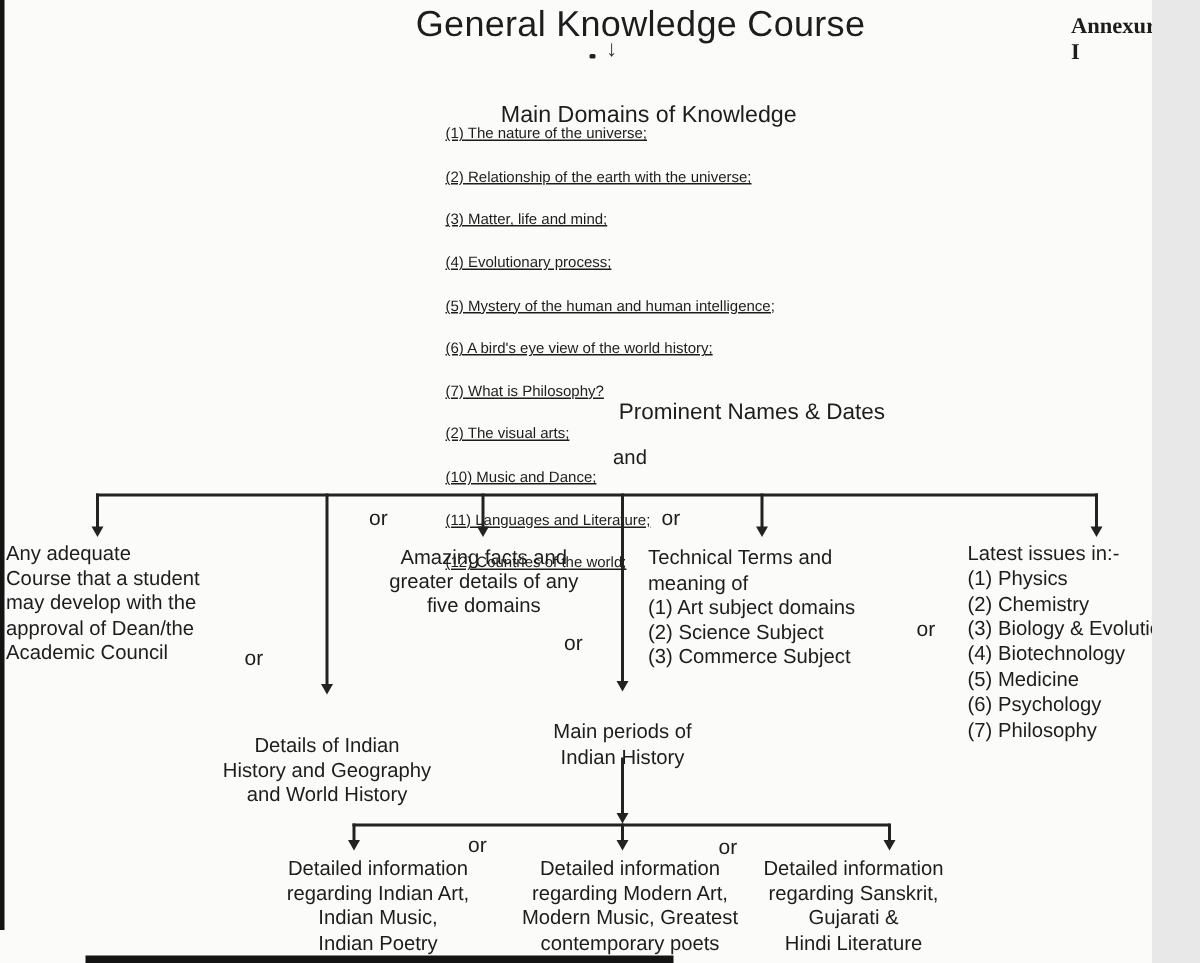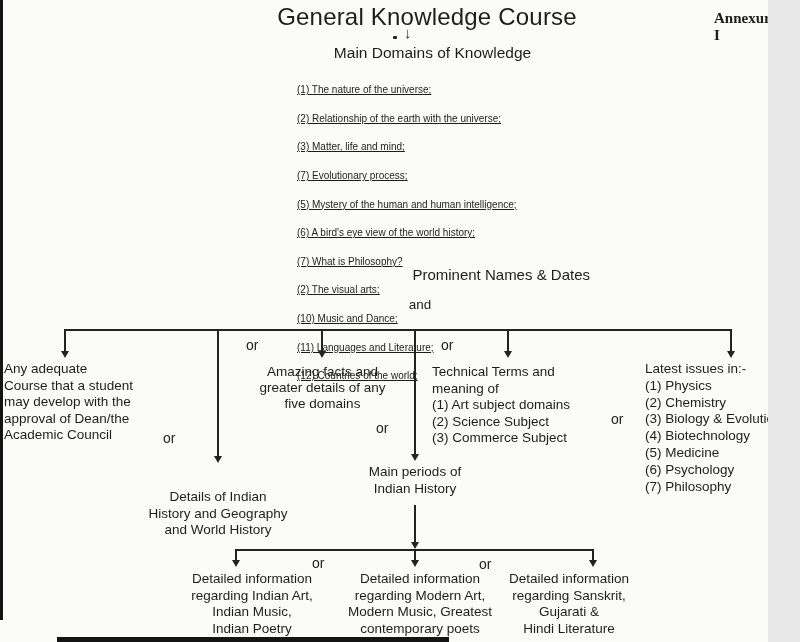--- a/index.html
+++ b/index.html
@@ -6,21 +6,21 @@
   .canvas {
     position:relative; width:768px; height:642px;
     background:#fbfbfa; overflow:hidden;
     font-family:"Liberation Sans", sans-serif;
     color:#1d1d1d;
   }
   .t { position:absolute; white-space:pre-line; }
   .center { text-align:center; }
   .title { font-size:24px; letter-spacing:0.2px; }
   .annexure { font-family:"Liberation Serif", serif; font-weight:bold; font-size:15px; }
-  .h2 { font-size:15.5px; }
+  .h2 { font-size:15.5px;margin-top:24px; }
   .h3 { font-size:15px; }
   .list { font-size:10px; line-height:14.3px;text-decoration:underline; }
   .blk { font-size:13.5px; line-height:16.6px; }
   .blk-sm { font-size:13.5px; line-height:16.8px; }
   .or { font-size:14px; }
   .and { font-size:13.5px; }
   .vline { position:absolute; width:2px; background:#222; }
   .hline { position:absolute; height:2px; background:#222; }
   .ah { position:absolute; width:0; height:0;
         border-left:4px solid transparent; border-right:4px solid transparent;
@@ -40,21 +40,21 @@
   <div class="t title center" style="left:227px; top:3px; width:400px;">General Knowledge Course</div>
   <div class="t annexure" style="left:714px; top:10px;">Annexure-I</div>
   <div class="dot" style="left:393px; top:36px;"></div>
   <span class="glyph-arrow" style="left:404px; top:24px;">↓</span>
 
   <div class="t h2 center" style="left:300px; top:44px; width:265px;">Main Domains of Knowledge</div>
   <div class="t list" style="left:297px; top:69px;">
     <div>(1) The nature of the universe;</div>
     <div>(2) Relationship of the earth with the universe;</div>
     <div>(3) Matter, life and mind;</div>
-    <div>(7) Evolutionary process;</div>
+    <div>(4) Evolutionary process;</div>
     <div>(5) Mystery of the human and human intelligence;</div>
     <div>(6) A bird's eye view of the world history;</div>
     <div>(7) What is Philosophy?</div>
     <div>(2) The visual arts;</div>
     <div>(10) Music and Dance;</div>
     <div>(11) Languages and Literature;</div>
     <div>(12) Countries of the world;</div>
   </div>
 
   <div class="t h3 center" style="left:250px; top:266px; width:340px;text-align:right;">Prominent Names &amp; Dates</div>
@@ -107,21 +107,21 @@
 (2) Chemistry
 (3) Biology &amp; Evolution
 (4) Biotechnology
 (5) Medicine
 (6) Psychology
 (7) Philosophy</div>
 
   <div class="t blk center" style="left:118px; top:489px; width:200px; line-height:16.5px;">Details of Indian
 History and Geography
 and World History</div>
-  <div class="t blk center" style="left:345px; top:464px; width:140px; line-height:16.5px;">Main periods of
+  <div class="t blk center" style="left:345px; top:480px; width:140px; line-height:16.5px;">Main periods of
 Indian History</div>
 
   <div class="vline" style="left:414px; top:505px; height:38px;"></div>
   <div class="ah" style="left:411px; top:542px;"></div>
 
   <div class="hline" style="left:235px; top:549px; width:358px;"></div>
 
   <div class="vline" style="left:235px; top:549px; height:12px;"></div>
   <div class="ah" style="left:232px; top:560px;"></div>
 

